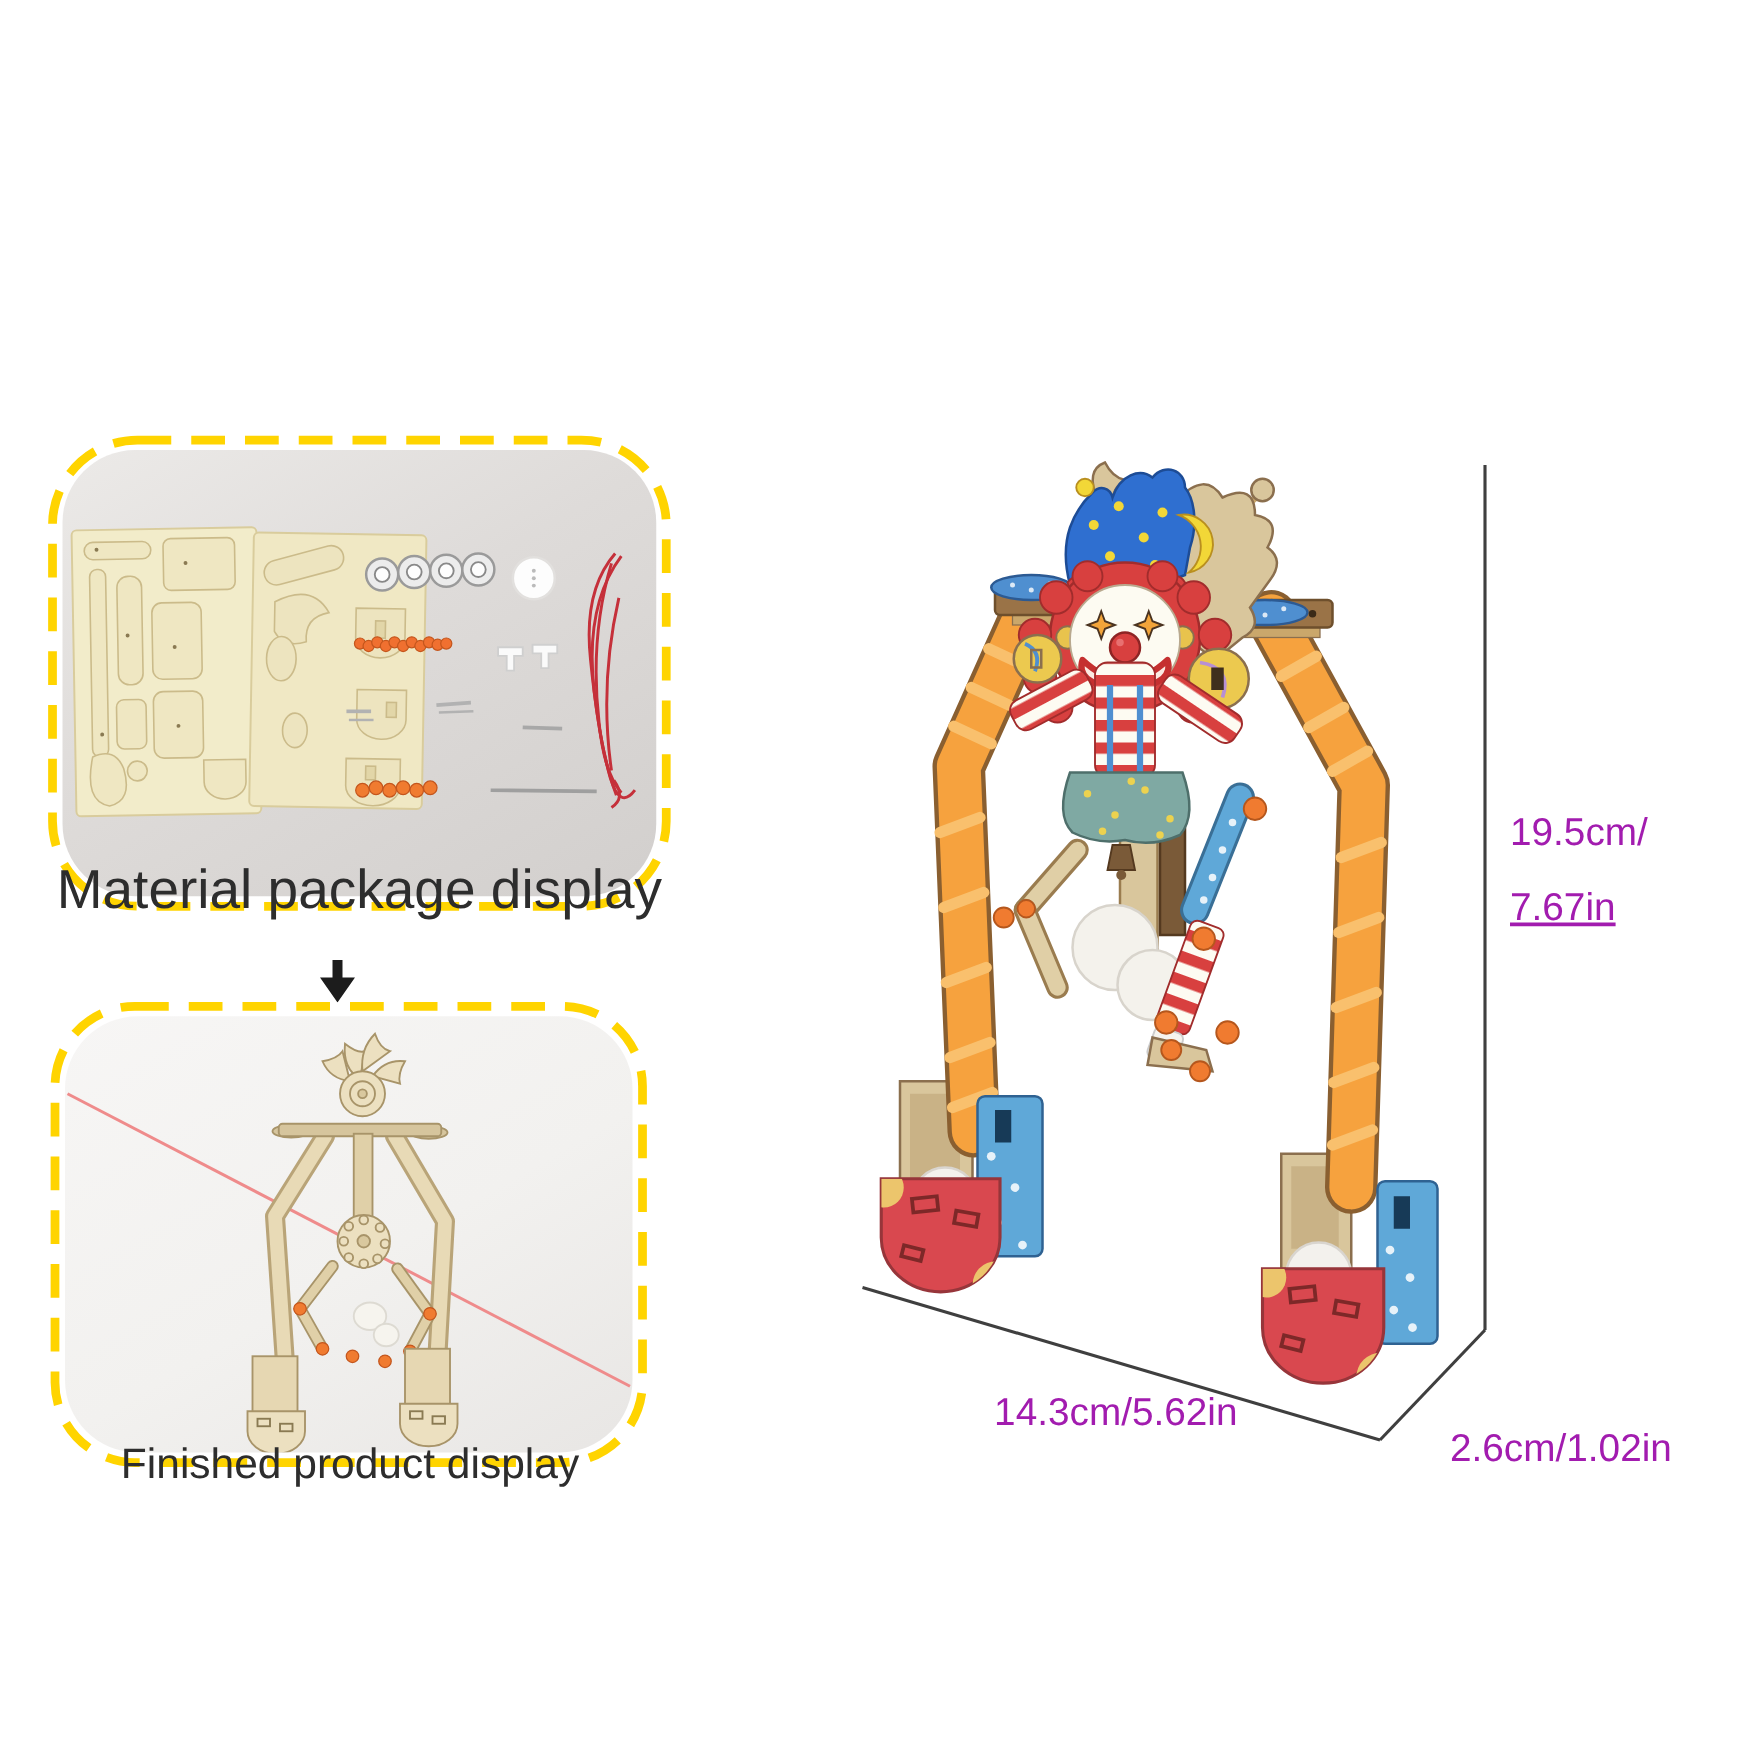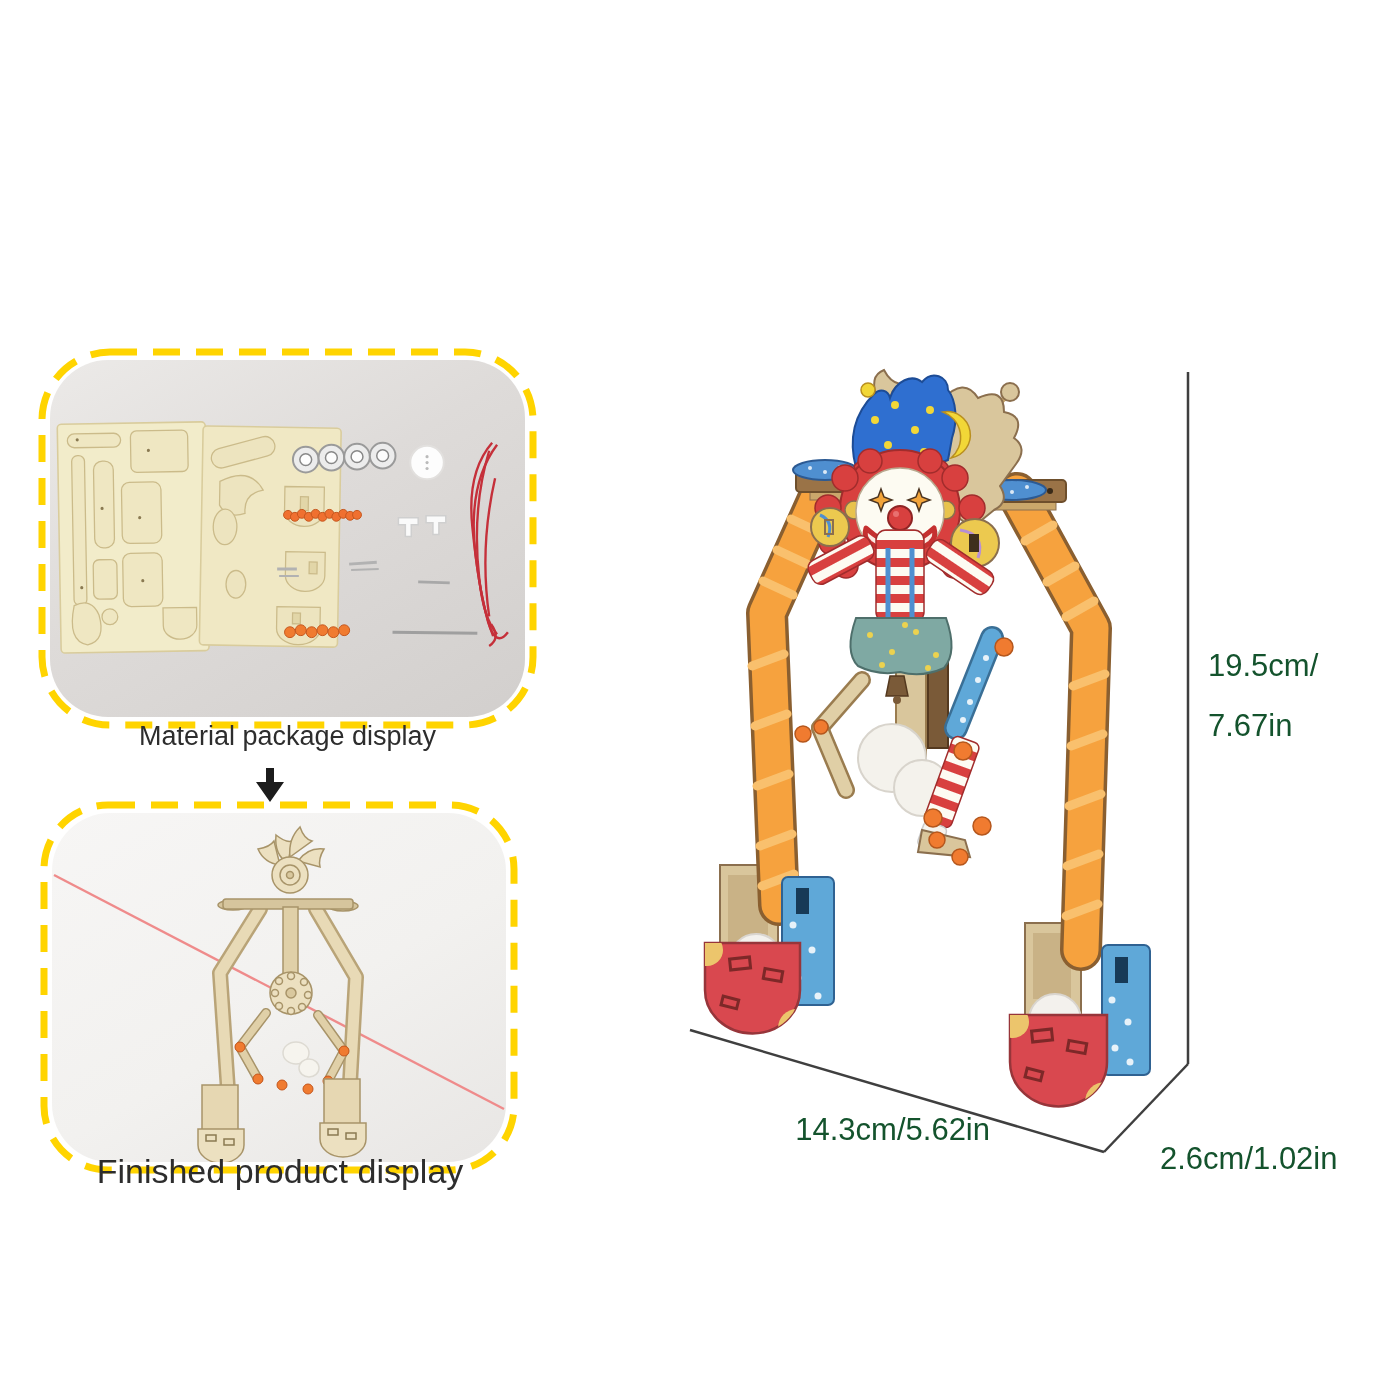--- a/index.html
+++ b/index.html
@@ -19,33 +19,33 @@
   }
   .photo1{background:linear-gradient(150deg,#eceae8 0%,#dedbd9 45%,#d2cfcd 100%);}
   .photo2{background:linear-gradient(150deg,#f7f6f5 0%,#f2f1ef 55%,#e8e6e4 100%);}
   #panel-material{left:38px;top:348px;width:499px;height:381px;}
   #panel-finished{left:40px;top:801px;width:478px;height:373px;}
 
   .caption{
     position:absolute;text-align:center;color:#2d2d2d;
     font-weight:500;letter-spacing:0px;white-space:nowrap;
   }
-  #caption-material{left:38px;top:721px;width:499px;font-size:27px;}
+  #caption-material{left:38px;top:687px;width:499px;font-size:44px;}
   #caption-finished{left:20px;top:1152px;width:520px;font-size:34px;}
 
   #arrow-down{left:254px;top:768px;width:32px;height:34px;}
 
   
   #toy-colored{left:660px;top:360px;width:540px;height:800px;}
   #dimension-lines{left:0;top:0;width:1400px;height:1400px;pointer-events:none;}
   .dim{
-    position:absolute;color:#14532d;font-size:31px;font-weight:500;white-space:nowrap;
+    position:absolute;color:#a21caf;font-size:31px;font-weight:500;white-space:nowrap;
   }
   #dim-height-cm{left:1208px;top:648px;}
-  #dim-height-in{left:1208px;top:708px;}
+  #dim-height-in{left:1208px;top:708px;text-decoration:underline;}
   #dim-width{left:690px;top:1112px;width:300px;text-align:right;}
   #dim-depth{left:1160px;top:1141px;}
 </style>
 </head>
 <body>
 
 <div class="panel" id="panel-material">
   <svg class="dash" viewBox="0 0 499 381">
     <rect x="4" y="4" width="491" height="373" rx="68" fill="none" stroke="#ffd400" stroke-width="7" stroke-dasharray="27 16"></rect>
   </svg>

